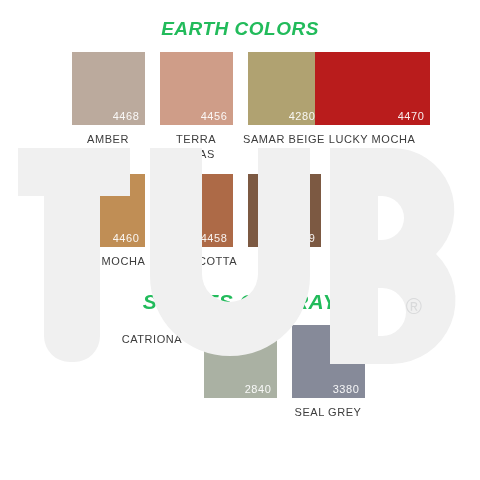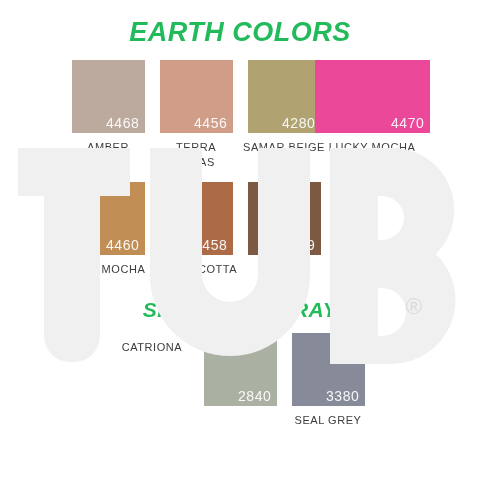--- a/index.html
+++ b/index.html
@@ -26,40 +26,40 @@
   }
 
   
   .section-title{
     text-align:center;
     font-weight:bold;font-style:italic;
     letter-spacing:0.5px;
     line-height:1;
     position:relative;z-index:2;
   }
-  #title-earth{font-size:27px;padding-top:19px;}
+  #title-earth{font-size:19px;padding-top:19px;}
   #title-gray{font-size:21px;padding-top:8px;}
 
   
   .row{
     display:flex;justify-content:center;
     position:relative;z-index:1;
   }
   .cell{
     width:88px;
     display:flex;flex-direction:column;align-items:center;
   }
   .chip{
     width:73px;height:73px;
     position:relative;
     display:block;
   }
   .chip-code{
     position:absolute;right:5px;bottom:3px;
-    font-size:14px;color:#ffffff;
+    font-size:11px;color:#ffffff;
     letter-spacing:0.6px;
     line-height:1;
     opacity:0.92;
   }
   .chip-name{
     margin-top:7px;
     font-size:11px;
     color:#3c3c3c;
     letter-spacing:0.55px;
     text-align:center;
@@ -113,21 +113,21 @@
     </div>
 
     <div class="cell">
       <div class="chip" style="background: rgb(176, 162, 113);">
         <span class="chip-code" style="color: rgb(255, 255, 255);">4280</span>
       </div>
       <div class="chip-name" style="color: rgb(60, 60, 60);">SAMAR BEIGE</div>
     </div>
 
     <div class="cell">
-      <div class="chip" style="background: #ec4899; padding-left: 42px;">
+      <div class="chip" style="background: #b91c1c; padding-left: 42px;">
         <span class="chip-code" style="color: rgb(255, 255, 255);">4470</span>
       </div>
       <div class="chip-name" style="color: rgb(60, 60, 60);">LUCKY MOCHA</div>
     </div>
 
   </div>
 
   <div class="row" id="row-earth2">
 
     <div class="cell">

